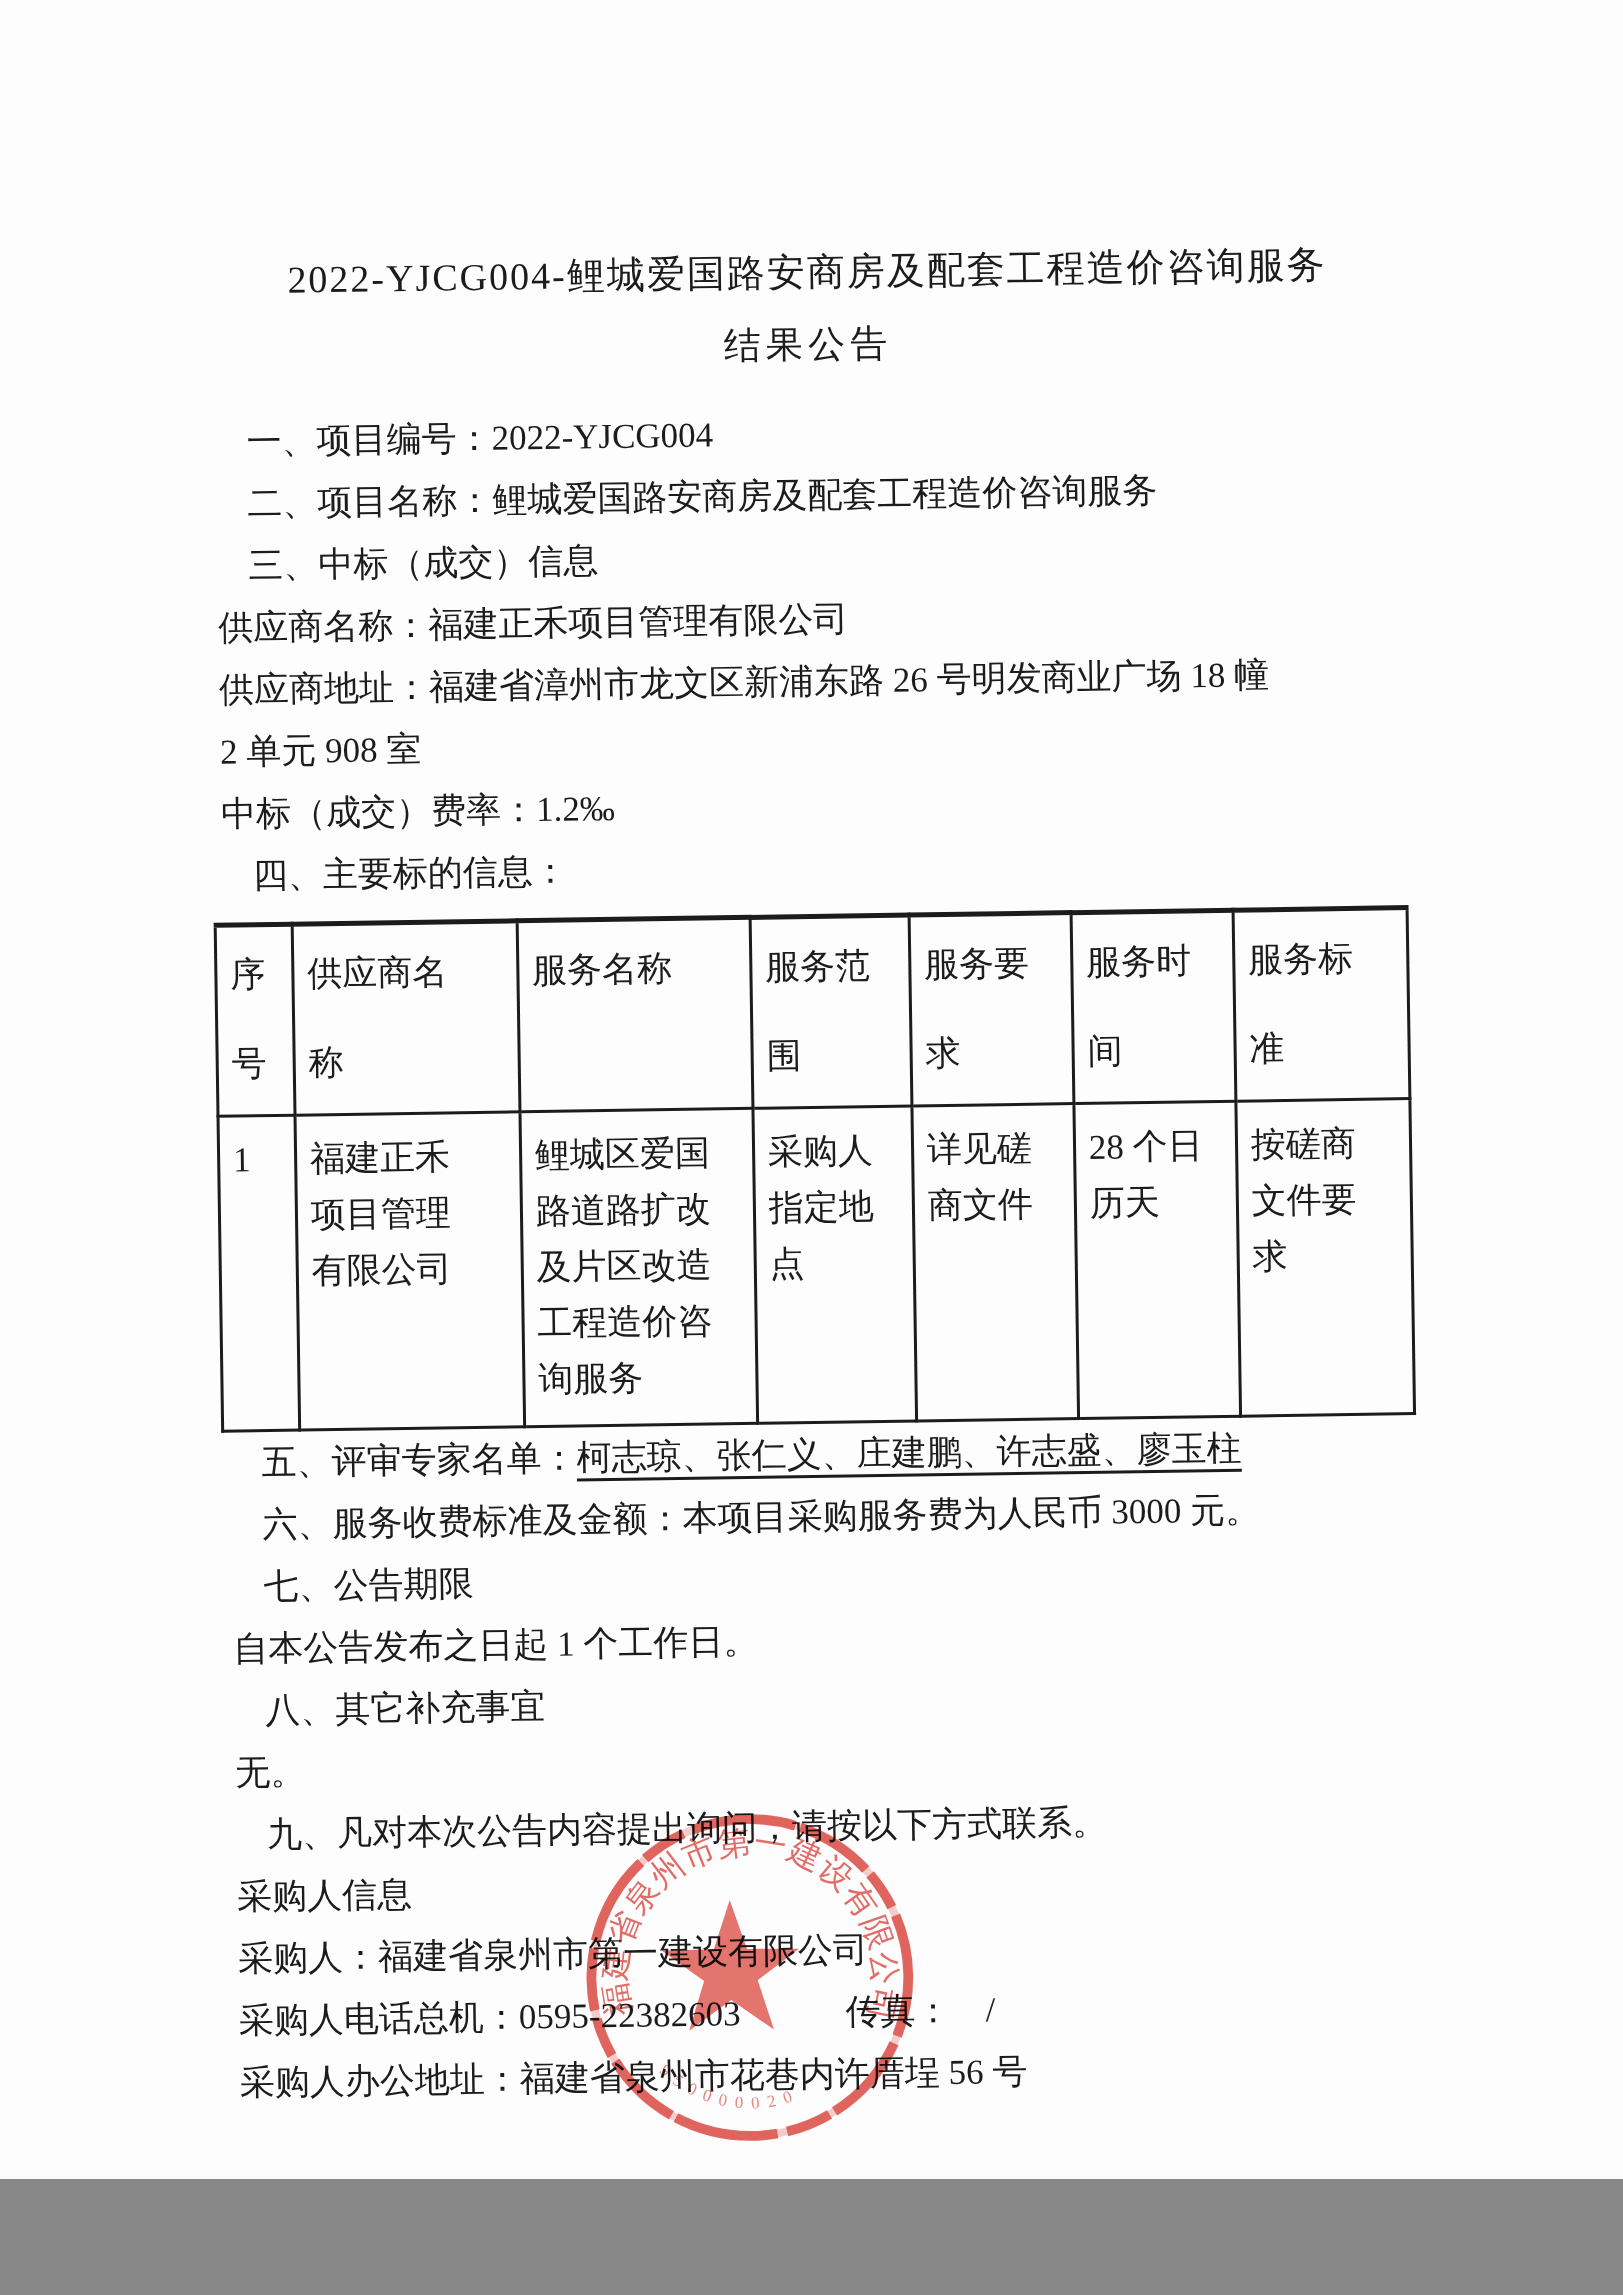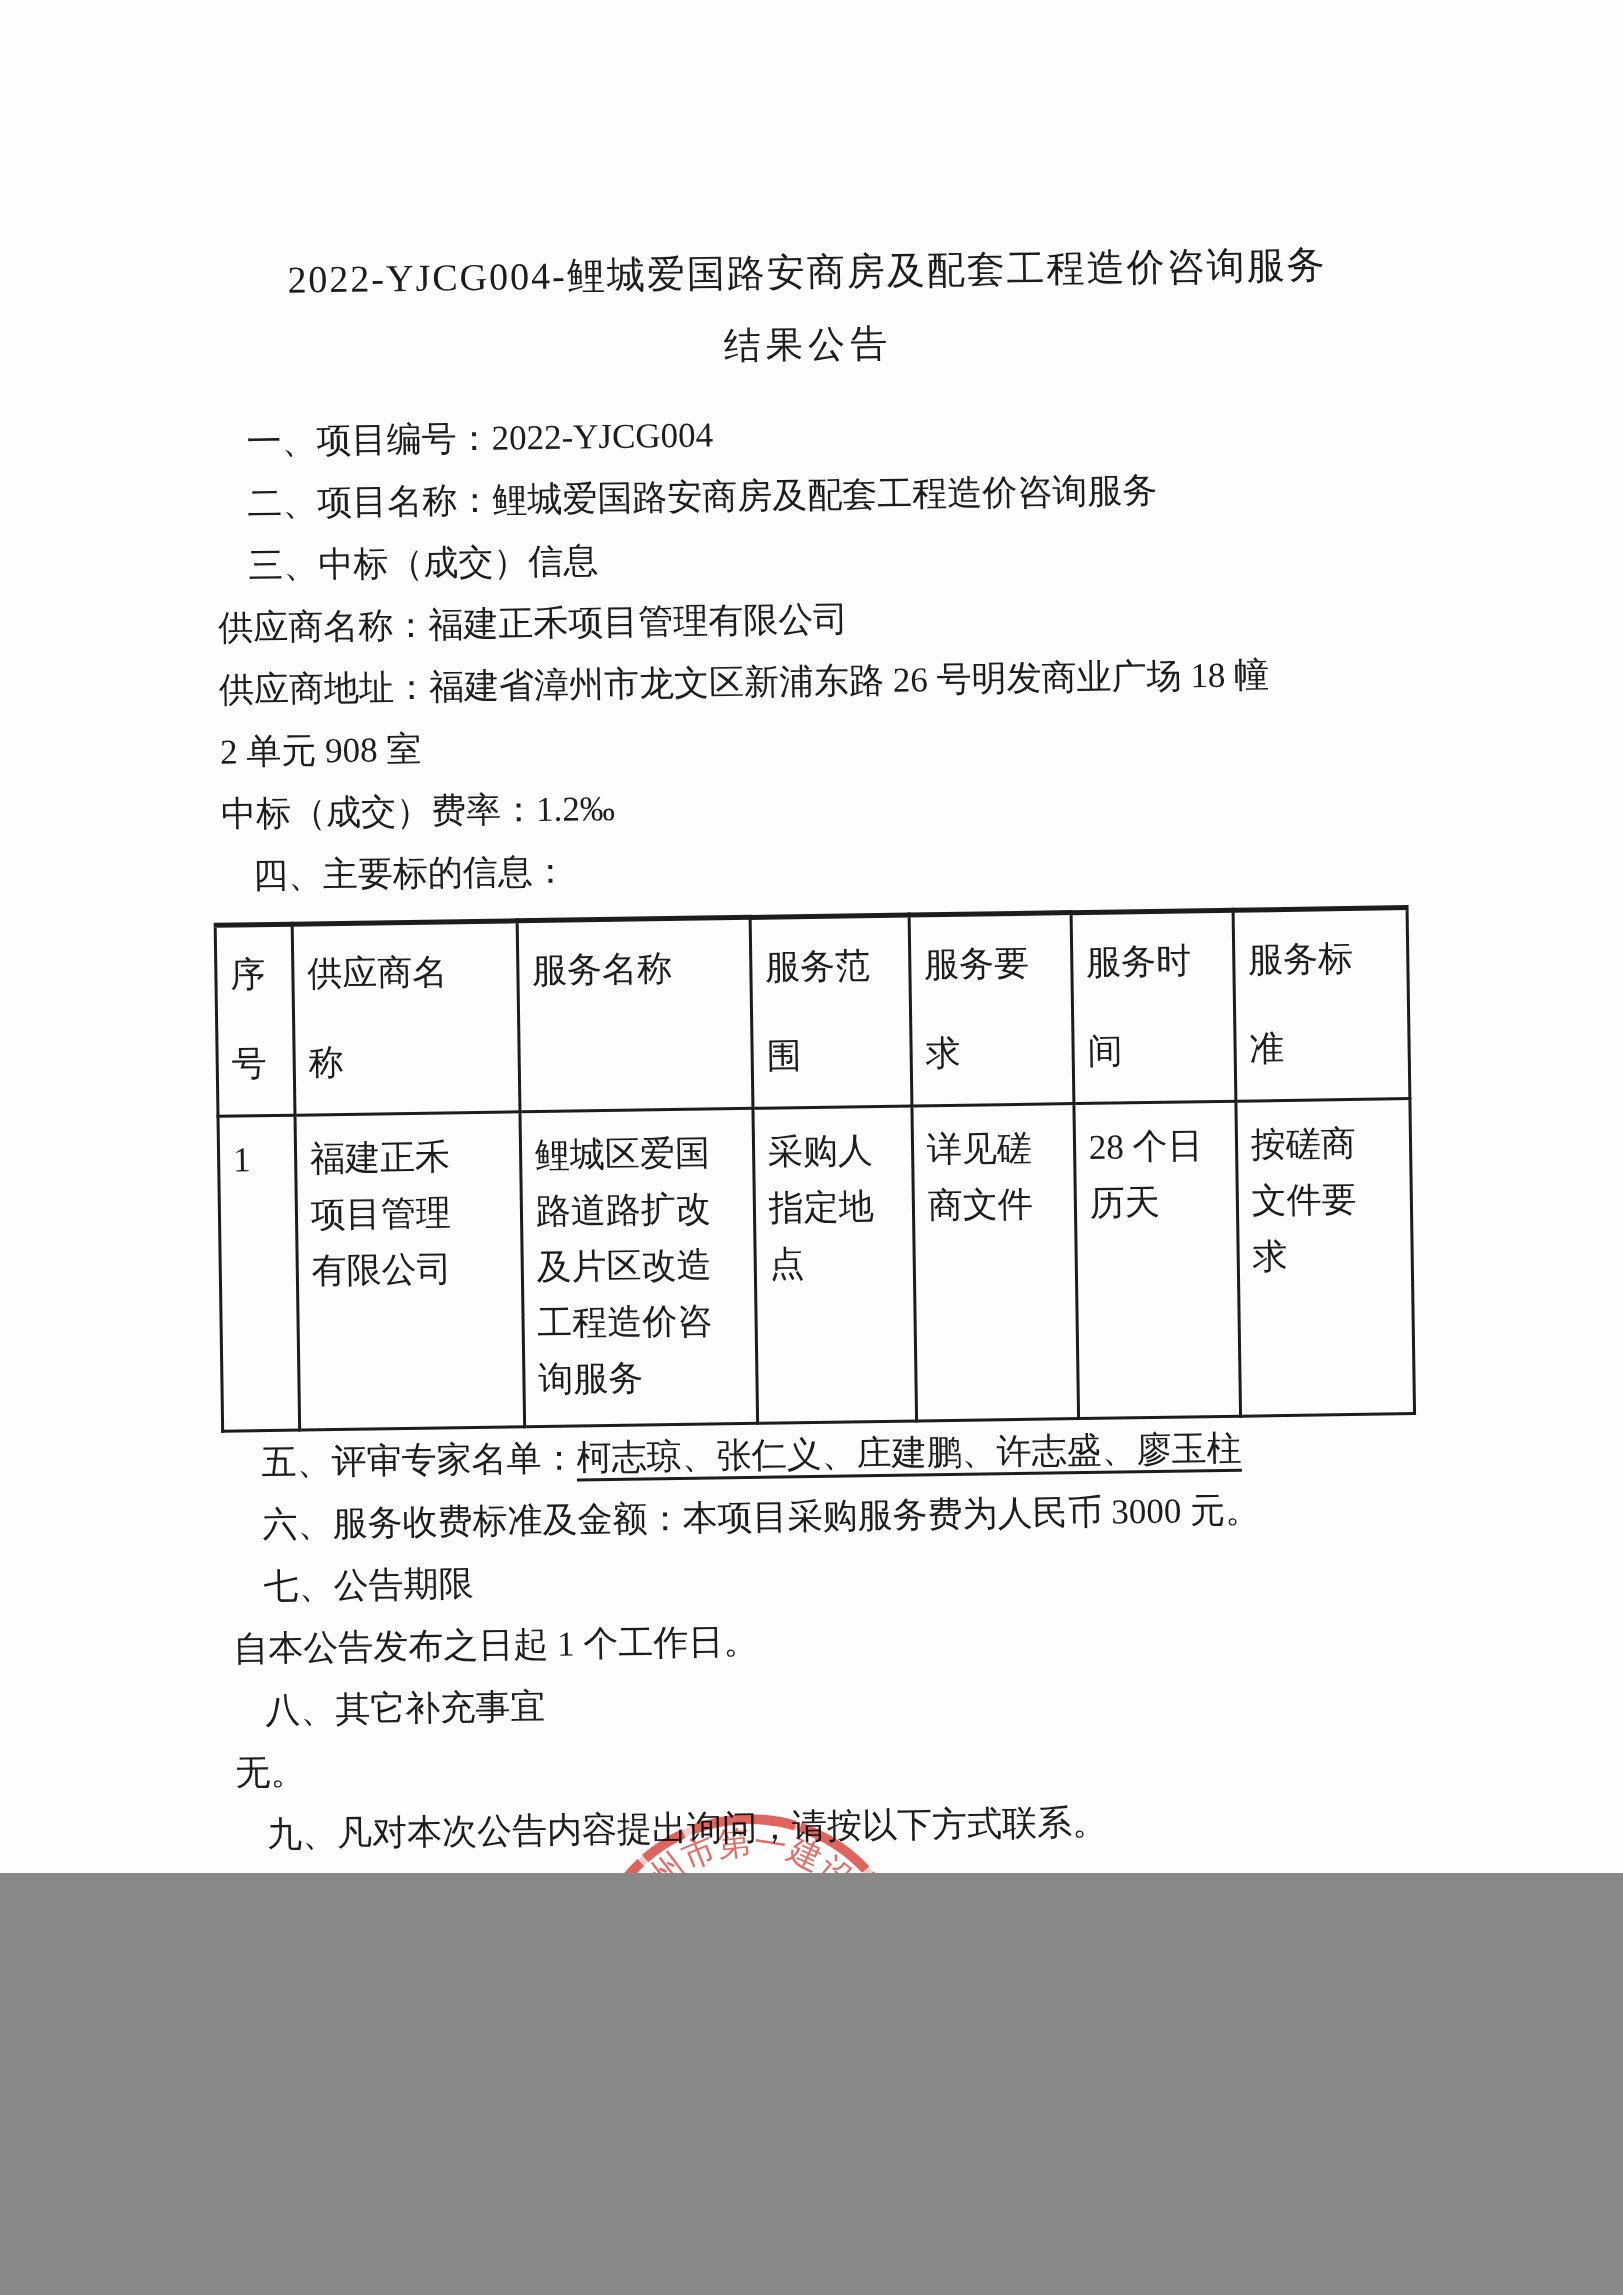--- a/index.html
+++ b/index.html
@@ -1,17 +1,17 @@
 <!DOCTYPE html>
 <html style="font-size:10.5px"><head>
 <meta charset="utf-8">
 <style>
   html,body{margin:0;padding:0;background:#888;}
   .page{
-    position:relative;width:1623px;height:1873px;margin:0 auto;
+    position:relative;width:1623px;height:2179px;margin:0 auto;
     background:#fdfdfd;overflow:hidden;color:#1c1c1c;
     font-family:"Liberation Serif","DejaVu Serif",serif;
   }
   .tilt{position:absolute;inset:0;transform:rotate(-0.85deg);transform-origin:812px 1145px;}
   .doc{position:absolute;left:226px;top:249px;width:1188px;}
   .title1{margin:0;text-align:center;font-size:38px;font-weight:400;letter-spacing:2px;line-height:46px;}
   .title2{margin:27.5px 0 0 0;text-align:center;font-size:37px;font-weight:400;letter-spacing:5.2px;line-height:43px;}
   p.line{margin:0;font-size:35px;line-height:62px;white-space:pre-wrap;}
   p.first{margin-top:37px;}
   .sec{padding-left:31px;}

